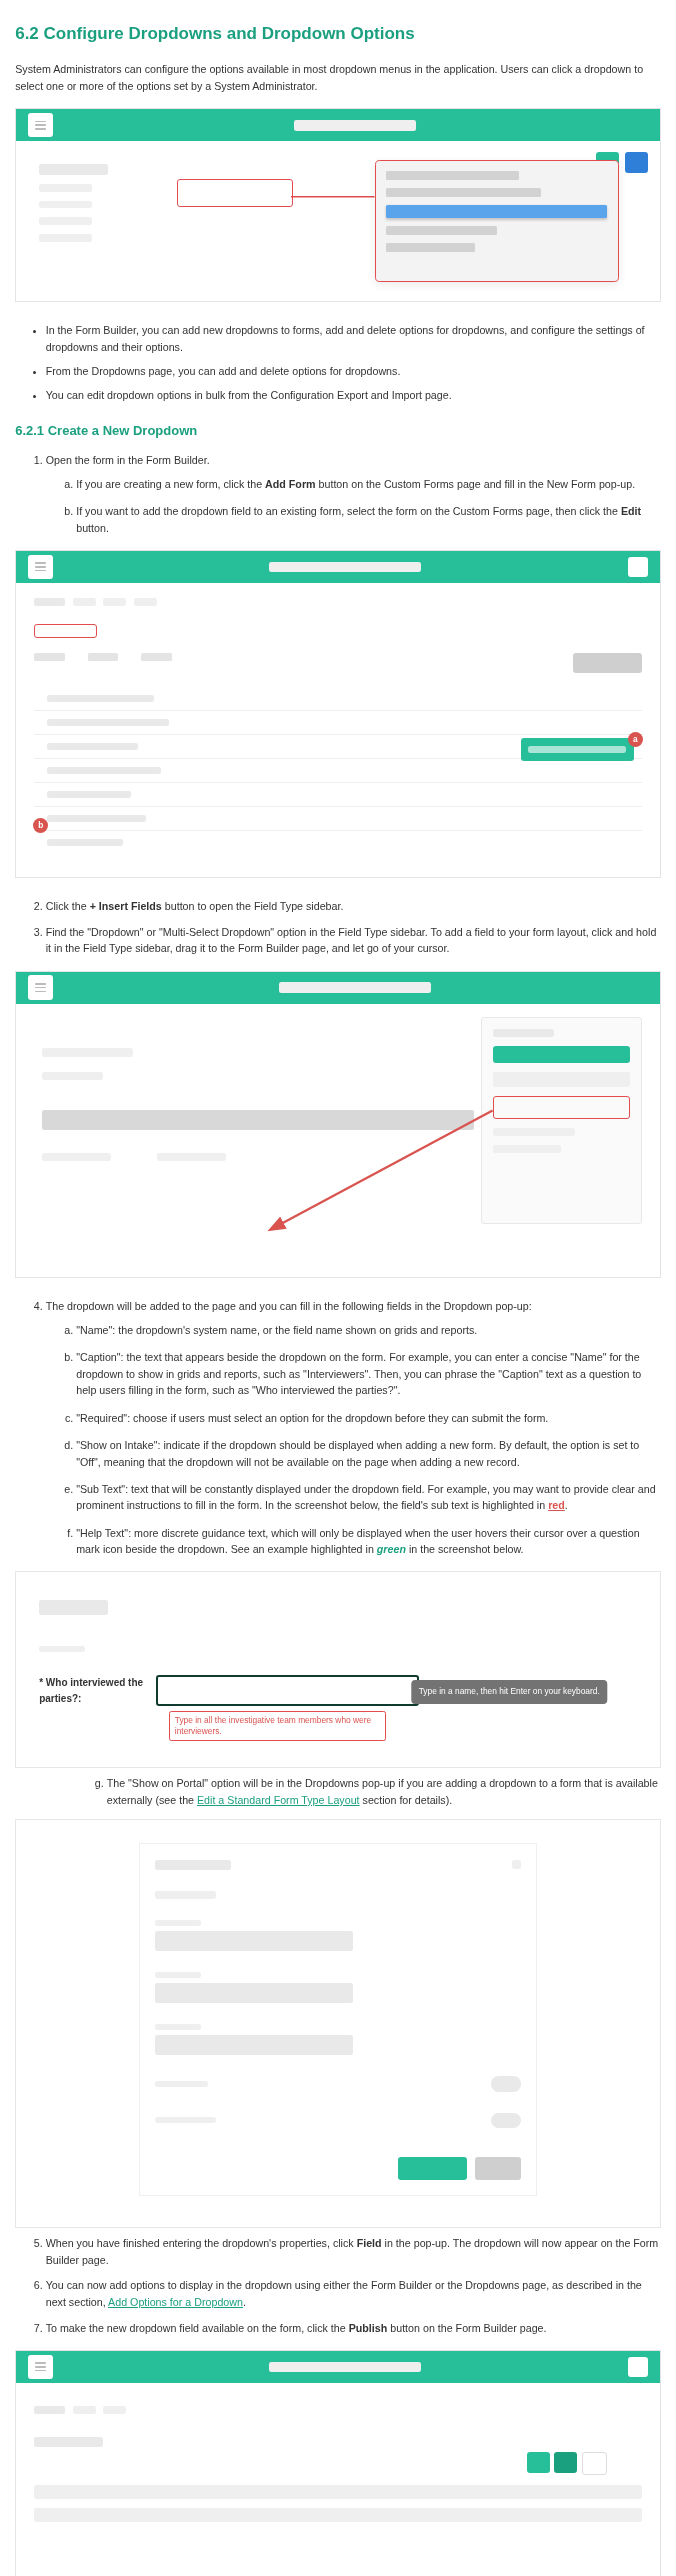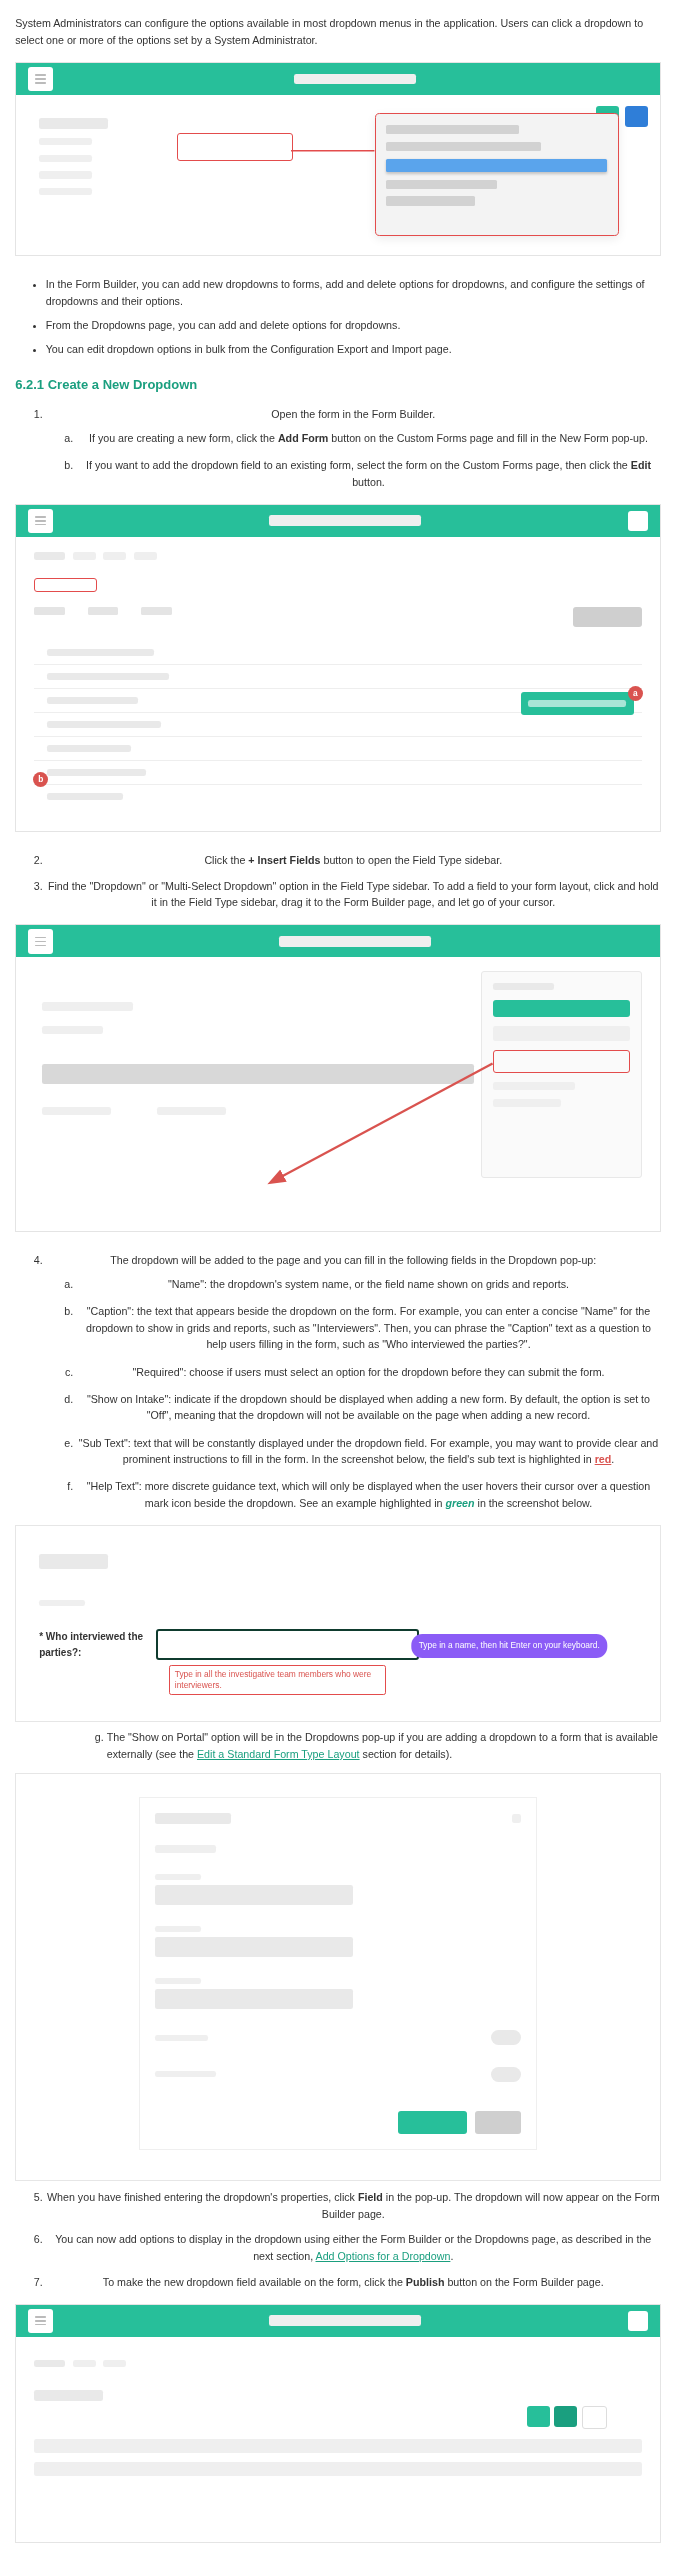--- a/index.html
+++ b/index.html
@@ -24,21 +24,21 @@
   h3.sub {
     color: #1a9f7f;
     font-size: 13px;
     font-weight: 700;
     margin: 17px 0 10.7px;
   }
   p { margin: 0 0 10.7px; }
   ul.bullets { margin: 7.6px 0 13.7px; padding-left: 30.5px; }
   ul.bullets li { margin-bottom: 7.6px; }
   ol.nums { margin: 7.6px 0 13.7px; padding-left: 30.5px; }
-  ol.nums > li { margin-bottom: 9.1px; text-align: center; }
+  ol.nums > li { margin-bottom: 9.1px; }
   ol.letters { list-style-type: lower-alpha; margin: 7.6px 0 7.6px; padding-left: 30.5px; }
   ol.letters > li { margin-bottom: 10.7px; }
   a.link { color: #1a9f7f; text-decoration: underline; }
   strong.b { font-weight: 700; }
   .red { color: #d9534f; font-weight: 600; text-decoration: underline; }
   .green { color: #1a9f7f; font-weight: 600; font-style: italic; }
 
   
   .mock {
     border: 0.8px solid #e4e4e4;
@@ -131,21 +131,21 @@
   .mock4{padding:20px 23px 26px;border:0.8px solid #e6e6e6}
   .m4-top{height:30.5px;display:flex;align-items:center;gap:12.2px;margin-bottom:23px}
   .m4-field{display:flex;align-items:center;gap:3px;margin-bottom:4.6px}
   .m4-label{font-size:10px;font-weight:700}
   .m4-input{
     flex:0 0 259px;height:27.4px;border:2.3px solid #0f3b2e;border-radius:3px;
     position:relative;
   }
   .m4-tooltip{
     position:absolute;right:6.1px;top:3px;transform:translateX(100%);
-    background:#8b5cf6;color:#fff;font-size:8.4px;padding:5.3px 7.6px;border-radius:11px;
+    background:#737373;color:#fff;font-size:8.4px;padding:5.3px 7.6px;border-radius:4px;
     white-space:nowrap;
   }
   .m4-subtext{
     margin-left:130px;width:206px;border:1.5px solid #e34c4c;border-radius:2.3px;
     padding:3px 4.6px;color:#d9534f;font-size:8.4px;line-height:1.3;
   }
 
   
   .mock5{padding:23px 30.5px 30.5px;border:0.8px solid #e6e6e6;background:#fff}
   .m5-inner{
@@ -165,20 +165,21 @@
     position:absolute;right:113px;top:72px;width:0;height:0;
     border-top:7.6px solid transparent;border-bottom:7.6px solid transparent;
     border-left:13.7px solid #d9534f;
   }
 </style>
 </head>
 <body>
 
 <div class="page">
 
+  <h2 class="sec">6.2 Configure Dropdowns and Dropdown Options</h2>
 
   <p>System Administrators can configure the options available in most dropdown menus in the application. Users can click a dropdown to select one or more of the options set by a System Administrator.</p>
 
   <div class="mock">
     <div class="topbar">
       <div class="hamb">
           <span></span>
           <span></span>
           <span></span>
         </div>

